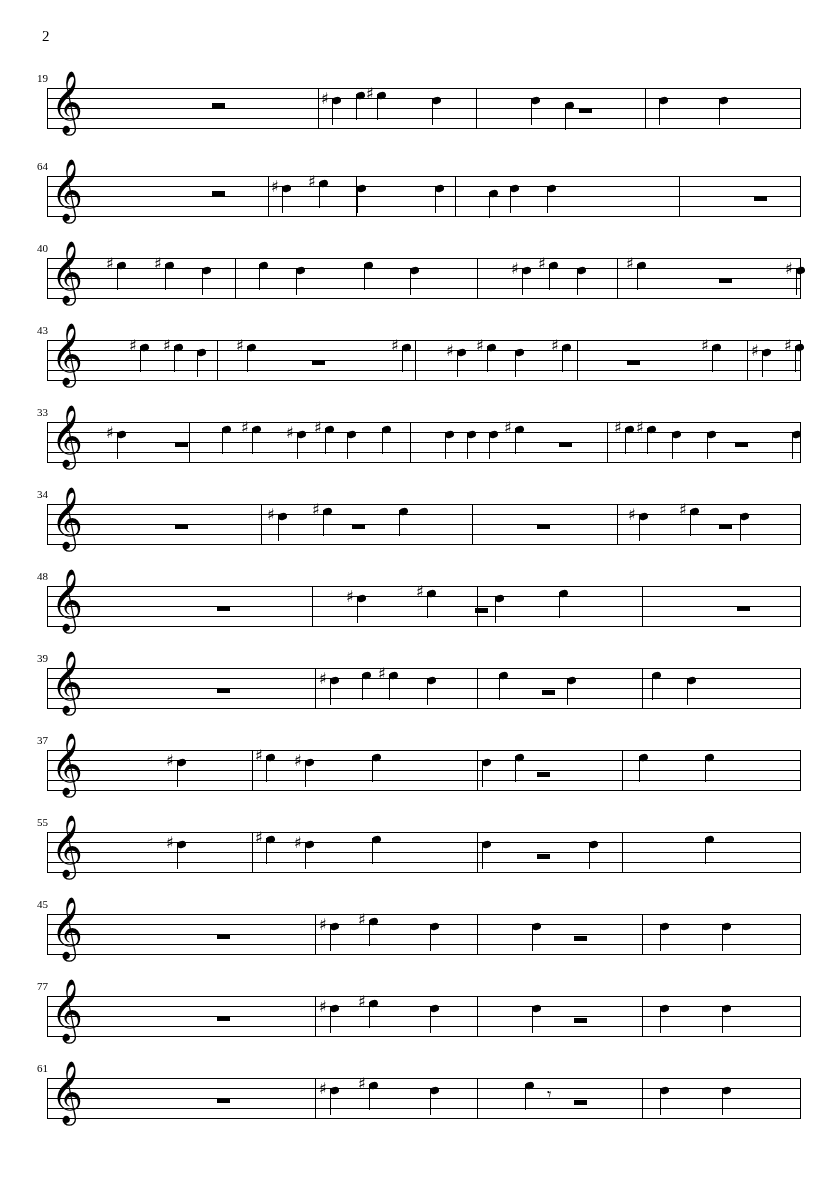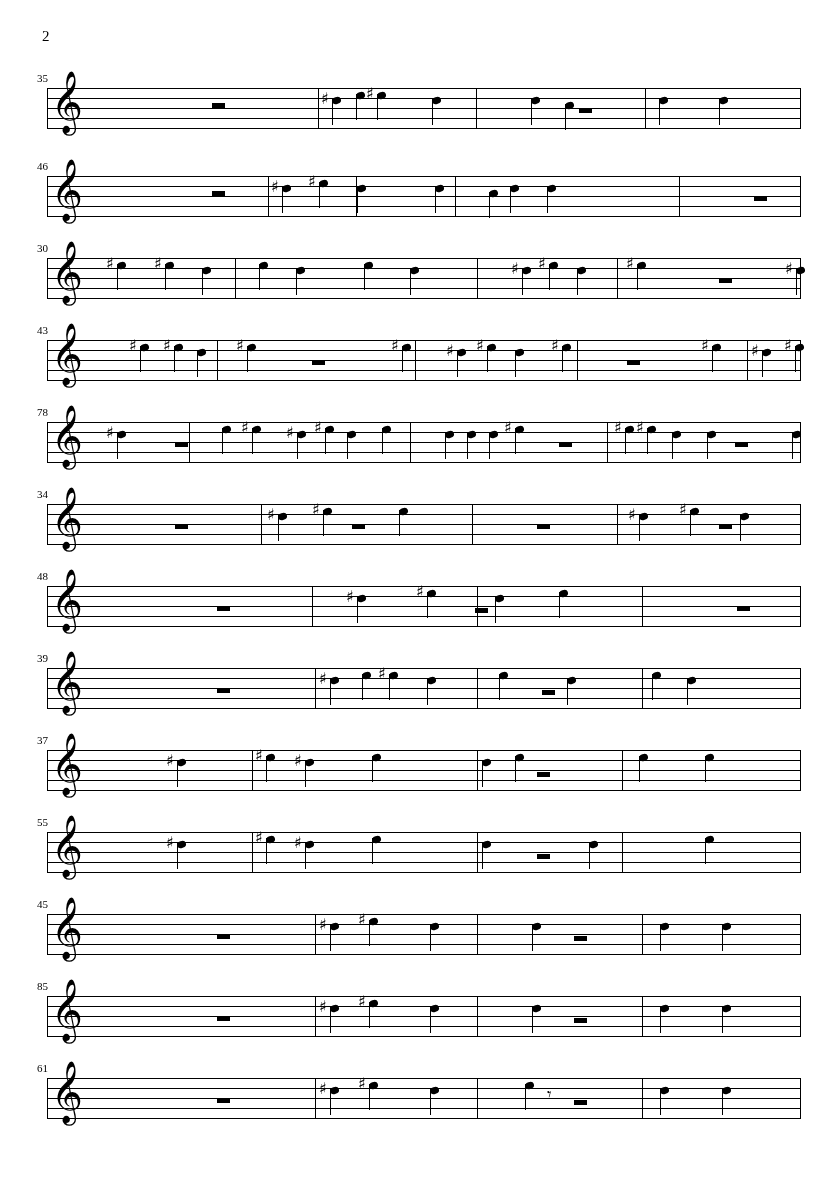--- a/index.html
+++ b/index.html
@@ -123,21 +123,21 @@
   <div id="systems-host">
       <div class="system" style="top: 88px;">
         <div class="staff">
           <div class="line l0"></div>
           <div class="line l1"></div>
           <div class="line l2"></div>
           <div class="line l3"></div>
           <div class="line l4"></div>
         </div>
         <div class="clef">𝄞</div>
-        <div class="measure-number" style="left: -10px;">35</div>
+        <div class="measure-number" style="left: -10px;">19</div>
         <div class="barline" style="left: 0px;"></div>
         <div class="barline" style="left: 271px;"></div>
         <div class="barline" style="left: 429px;"></div>
         <div class="barline" style="left: 598px;"></div>
         <div class="barline" style="left: 753px;"></div>
         <div class="note" style="left: 285px; top: 9px;"></div>
         <div class="stem" style="left: 285px; top: 11px;"></div>
         <div class="accidental" style="left: 274px; top: 3px;">♯</div>
         <div class="note" style="left: 309px; top: 4px;"></div>
         <div class="stem" style="left: 309px; top: 6px;"></div>
@@ -159,21 +159,21 @@
       </div>
       <div class="system" style="top: 176px;">
         <div class="staff">
           <div class="line l0"></div>
           <div class="line l1"></div>
           <div class="line l2"></div>
           <div class="line l3"></div>
           <div class="line l4"></div>
         </div>
         <div class="clef">𝄞</div>
-        <div class="measure-number" style="left: -10px;">46</div>
+        <div class="measure-number" style="left: -10px;">64</div>
         <div class="barline" style="left: 0px;"></div>
         <div class="barline" style="left: 221px;"></div>
         <div class="barline" style="left: 309px;"></div>
         <div class="barline" style="left: 408px;"></div>
         <div class="barline" style="left: 632px;"></div>
         <div class="barline" style="left: 753px;"></div>
         <div class="note" style="left: 235px; top: 9px;"></div>
         <div class="stem" style="left: 235px; top: 11px;"></div>
         <div class="accidental" style="left: 224px; top: 3px;">♯</div>
         <div class="note" style="left: 272px; top: 4px;"></div>
@@ -194,21 +194,21 @@
       </div>
       <div class="system" style="top: 258px;">
         <div class="staff">
           <div class="line l0"></div>
           <div class="line l1"></div>
           <div class="line l2"></div>
           <div class="line l3"></div>
           <div class="line l4"></div>
         </div>
         <div class="clef">𝄞</div>
-        <div class="measure-number" style="left: -10px;">30</div>
+        <div class="measure-number" style="left: -10px;">40</div>
         <div class="barline" style="left: 0px;"></div>
         <div class="barline" style="left: 188px;"></div>
         <div class="barline" style="left: 430px;"></div>
         <div class="barline" style="left: 570px;"></div>
         <div class="barline" style="left: 753px;"></div>
         <div class="note" style="left: 70px; top: 4px;"></div>
         <div class="stem" style="left: 70px; top: 6px;"></div>
         <div class="accidental" style="left: 59px; top: -2px;">♯</div>
         <div class="note" style="left: 118px; top: 4px;"></div>
         <div class="stem" style="left: 118px; top: 6px;"></div>
@@ -294,21 +294,21 @@
       </div>
       <div class="system" style="top: 422px;">
         <div class="staff">
           <div class="line l0"></div>
           <div class="line l1"></div>
           <div class="line l2"></div>
           <div class="line l3"></div>
           <div class="line l4"></div>
         </div>
         <div class="clef">𝄞</div>
-        <div class="measure-number" style="left: -10px;">78</div>
+        <div class="measure-number" style="left: -10px;">33</div>
         <div class="barline" style="left: 0px;"></div>
         <div class="barline" style="left: 142px;"></div>
         <div class="barline" style="left: 363px;"></div>
         <div class="barline" style="left: 560px;"></div>
         <div class="barline" style="left: 753px;"></div>
         <div class="note" style="left: 70px; top: 9px;"></div>
         <div class="stem" style="left: 70px; top: 11px;"></div>
         <div class="accidental" style="left: 59px; top: 3px;">♯</div>
         <div class="note" style="left: 175px; top: 4px;"></div>
         <div class="stem" style="left: 175px; top: 6px;"></div>
@@ -555,21 +555,21 @@
       </div>
       <div class="system" style="top: 996px;">
         <div class="staff">
           <div class="line l0"></div>
           <div class="line l1"></div>
           <div class="line l2"></div>
           <div class="line l3"></div>
           <div class="line l4"></div>
         </div>
         <div class="clef">𝄞</div>
-        <div class="measure-number" style="left: -10px;">85</div>
+        <div class="measure-number" style="left: -10px;">77</div>
         <div class="barline" style="left: 0px;"></div>
         <div class="barline" style="left: 268px;"></div>
         <div class="barline" style="left: 430px;"></div>
         <div class="barline" style="left: 595px;"></div>
         <div class="barline" style="left: 753px;"></div>
         <div class="note" style="left: 283px; top: 9px;"></div>
         <div class="stem" style="left: 283px; top: 11px;"></div>
         <div class="accidental" style="left: 272px; top: 3px;">♯</div>
         <div class="note" style="left: 322px; top: 4px;"></div>
         <div class="stem" style="left: 322px; top: 6px;"></div>

